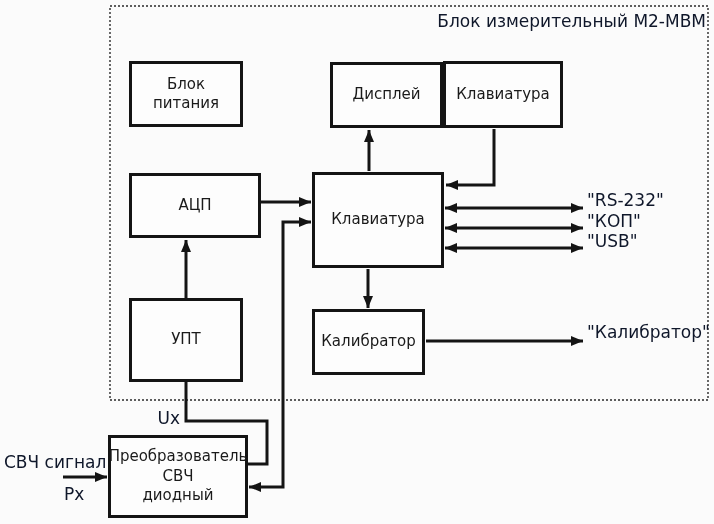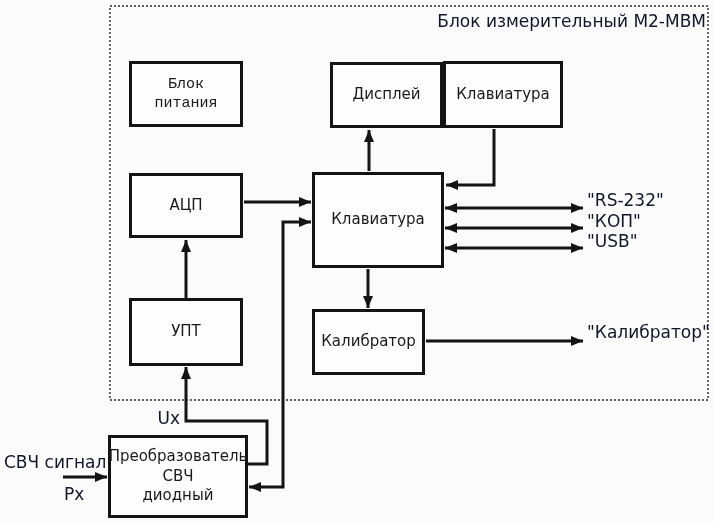--- a/index.html
+++ b/index.html
@@ -26,26 +26,26 @@
     line-height: 1.3;
     color: #1a1a1a;
   }
   .lbl {
     position: absolute;
     font-size: 17px;
     white-space: nowrap;
     color: #0f172a;
   }
   
-  .b-power     { left: 129px; top:  61px; width: 114px; height: 66px; font-family: Liberation Mono, monospace; }
+  .b-power     { left: 129px; top:  61px; width: 114px; height: 66px; }
   .b-display   { left: 312px; top:  62px; width: 113px; height: 66px; margin-left: 18px; }
   .b-keyboard  { left: 443px; top:  61px; width: 120px; height: 67px; }
-  .b-adc       { left: 129px; top: 173px; width: 114px; height: 65px; }
+  .b-adc       { left: 129px; top: 173px; width: 132px; height: 65px; }
   .b-processor { left: 312px; top: 172px; width: 132px; height: 96px; }
-  .b-upt       { left: 129px; top: 298px; width: 114px; height: 68px; }
+  .b-upt       { left: 129px; top: 298px; width: 114px; height: 84px; }
   .b-calibr    { left: 312px; top: 309px; width: 113px; height: 66px; }
   .b-conv      { left: 108px; top: 435px; width: 140px; height: 83px; }
   
   .l-title  { right: 8px;  top: 11px; }
   .l-rs232  { left: 587px; top: 190px; }
   .l-kop    { left: 587px; top: 211px; }
   .l-usb    { left: 587px; top: 231px; }
   .l-calout { left: 587px; top: 322px; }
   .l-ux     { left: 150px; top: 408px; width: 30px; text-align: right; }
   .l-i2c    { left: 289px; top: 409px; }

